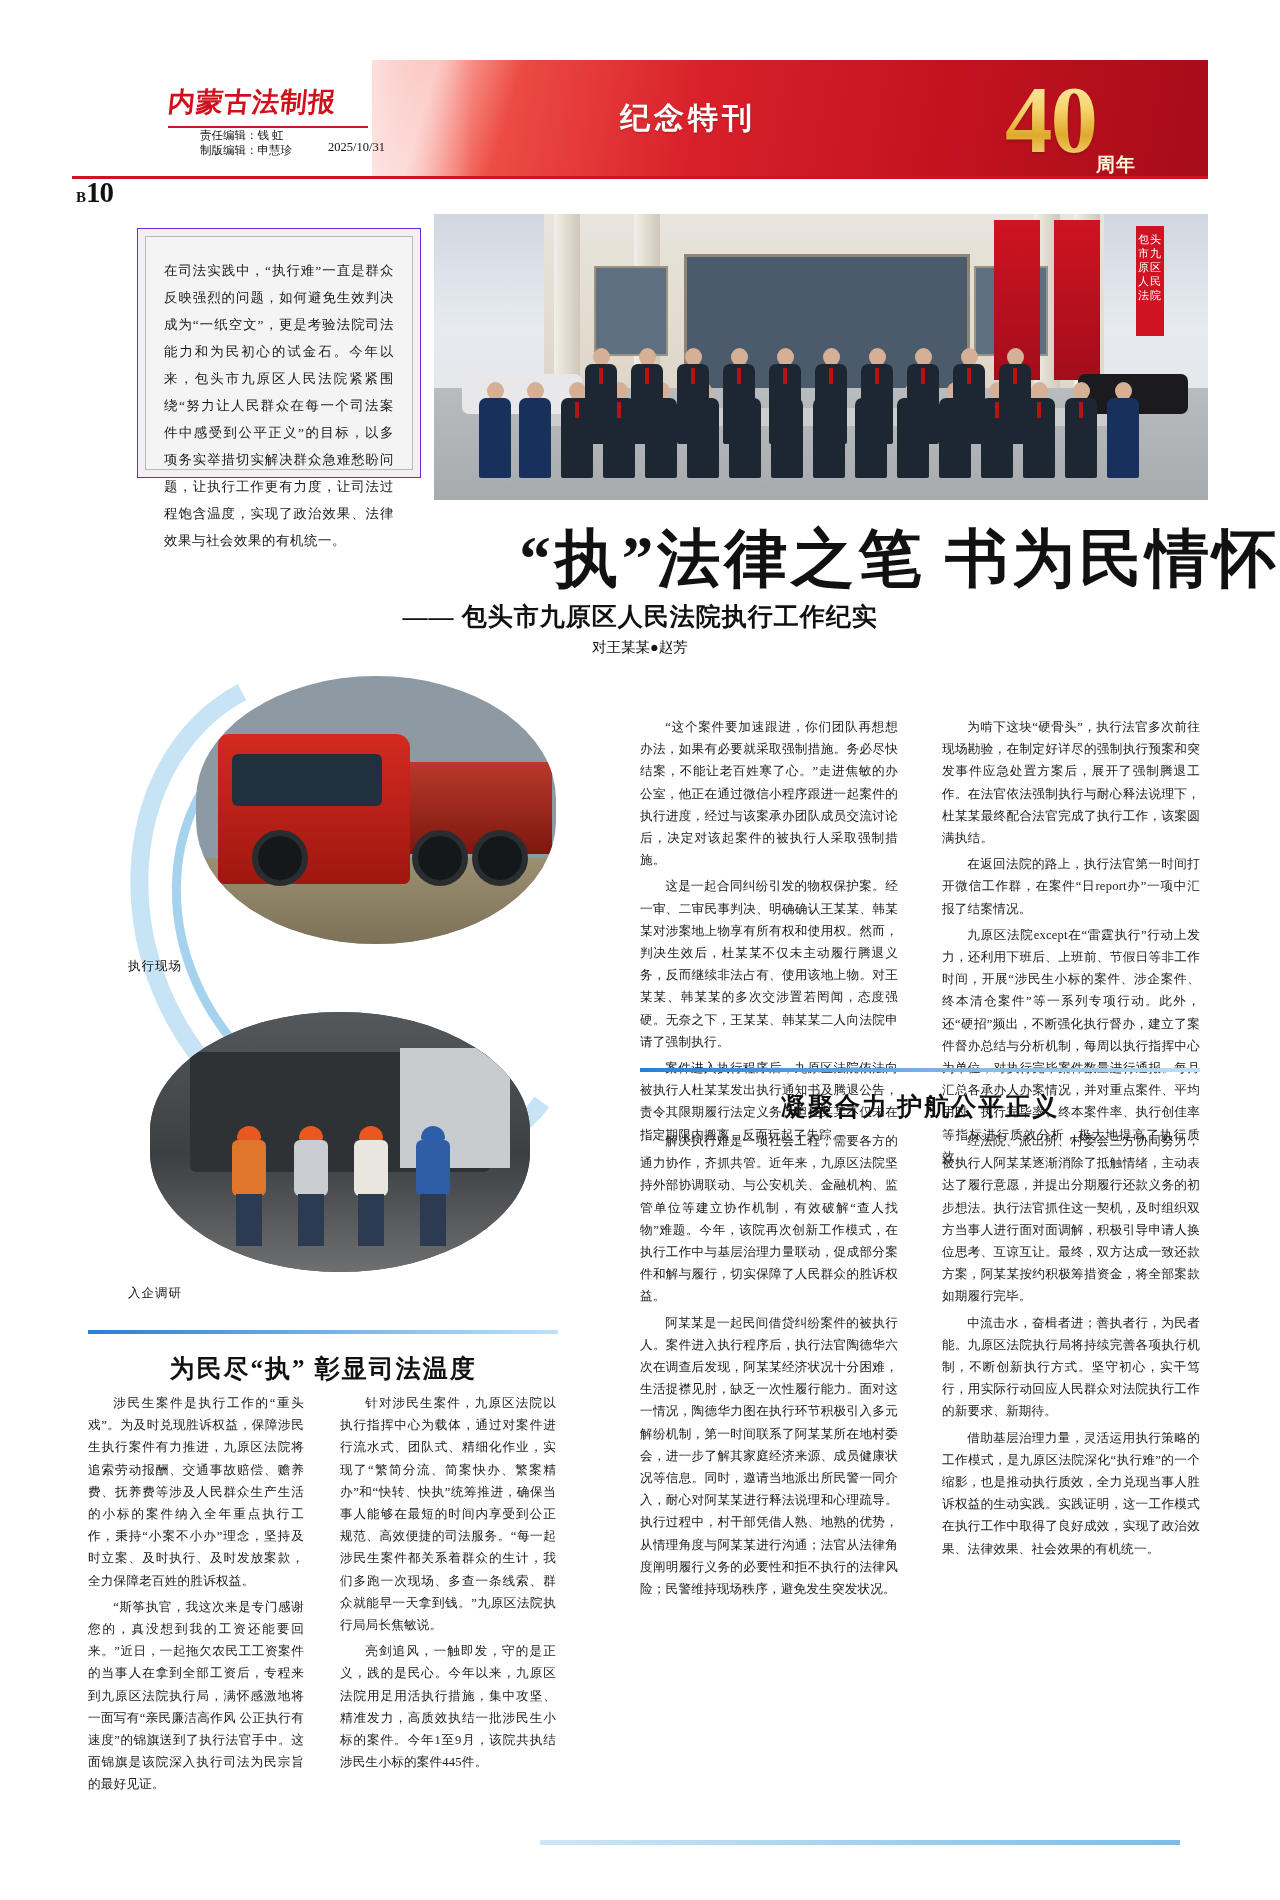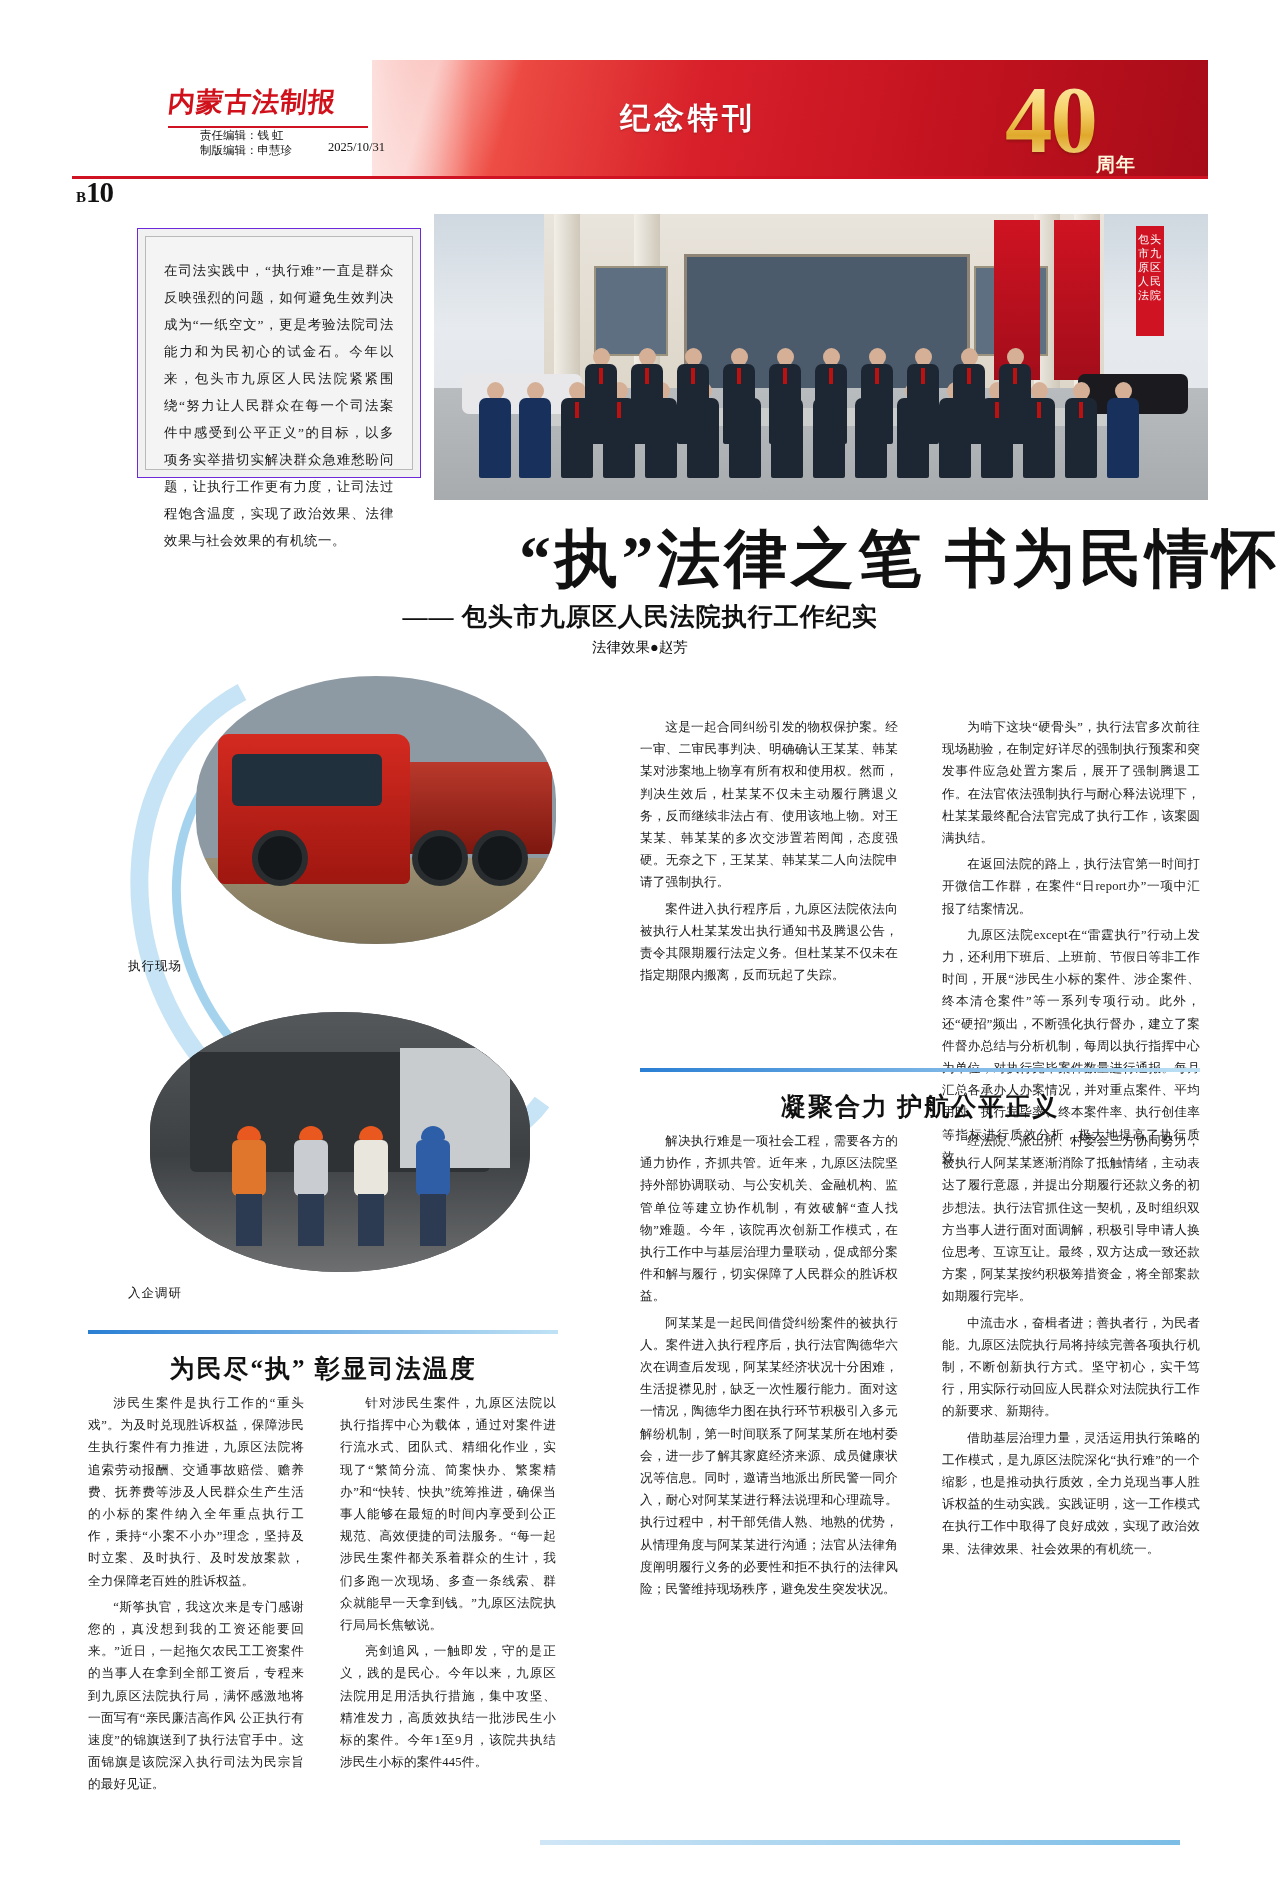--- a/index.html
+++ b/index.html
@@ -285,21 +285,21 @@
           <div class="hd"></div>
           <div class="bd"></div>
           <div class="tie"></div>
         </div>
     </div>
     <div class="p1-sign">包头市九原区人民法院</div>
   </div>
 
   <div class="headline">“执”法律之笔   书为民情怀</div>
   <div class="subhead">—— 包头市九原区人民法院执行工作纪实</div>
-  <div class="byline">法律效果●赵芳</div>
+  <div class="byline">对王某某●赵芳</div>
 
   <div class="swirl">
     <svg width="470" height="530" viewBox="0 0 470 530">
       <path d="M150 20 C20 90, 10 300, 140 420 C240 512, 400 500, 450 430" fill="none" stroke="#bcdff3" stroke-width="18" opacity=".85"></path>
       <path d="M175 55 C60 120, 52 290, 165 395" fill="none" stroke="#8ec8ea" stroke-width="9" opacity=".8"></path>
     </svg>
   </div>
 
   <div class="photo2">
     <div class="p2-sky"></div>
@@ -334,20 +334,21 @@
       </div>
     <div class="worker" style="left:262px">
       <div class="helmet" style="background:#2d5fa8"></div>
         <div class="torso" style="background:#2f5ea6"></div>
         <div class="legs"></div>
       </div>
   </div>
   <div class="cap2">入企调研</div>
 
   <div class="body-col rc1">
+    <p>“这个案件要加速跟进，你们团队再想想办法，如果有必要就采取强制措施。务必尽快结案，不能让老百姓寒了心。”走进焦敏的办公室，他正在通过微信小程序跟进一起案件的执行进度，经过与该案承办团队成员交流讨论后，决定对该起案件的被执行人采取强制措施。</p>
     <p>这是一起合同纠纷引发的物权保护案。经一审、二审民事判决、明确确认王某某、韩某某对涉案地上物享有所有权和使用权。然而，判决生效后，杜某某不仅未主动履行腾退义务，反而继续非法占有、使用该地上物。对王某某、韩某某的多次交涉置若罔闻，态度强硬。无奈之下，王某某、韩某某二人向法院申请了强制执行。</p>
     <p>案件进入执行程序后，九原区法院依法向被执行人杜某某发出执行通知书及腾退公告，责令其限期履行法定义务。但杜某某不仅未在指定期限内搬离，反而玩起了失踪。</p>
   </div>
   <div class="body-col rc2">
     <p>为啃下这块“硬骨头”，执行法官多次前往现场勘验，在制定好详尽的强制执行预案和突发事件应急处置方案后，展开了强制腾退工作。在法官依法强制执行与耐心释法说理下，杜某某最终配合法官完成了执行工作，该案圆满执结。</p>
     <p>在返回法院的路上，执行法官第一时间打开微信工作群，在案件“日report办”一项中汇报了结案情况。</p>
     <p>九原区法院except在“雷霆执行”行动上发力，还利用下班后、上班前、节假日等非工作时间，开展“涉民生小标的案件、涉企案件、终本清仓案件”等一系列专项行动。此外，还“硬招”频出，不断强化执行督办，建立了案件督办总结与分析机制，每周以执行指挥中心为单位，对执行完毕案件数量进行通报。每月汇总各承办人办案情况，并对重点案件、平均用时、执行完毕率、终本案件率、执行创佳率等指标进行质效分析，极大地提高了执行质效。</p>
   </div>
 
   <div class="divider2"></div>

